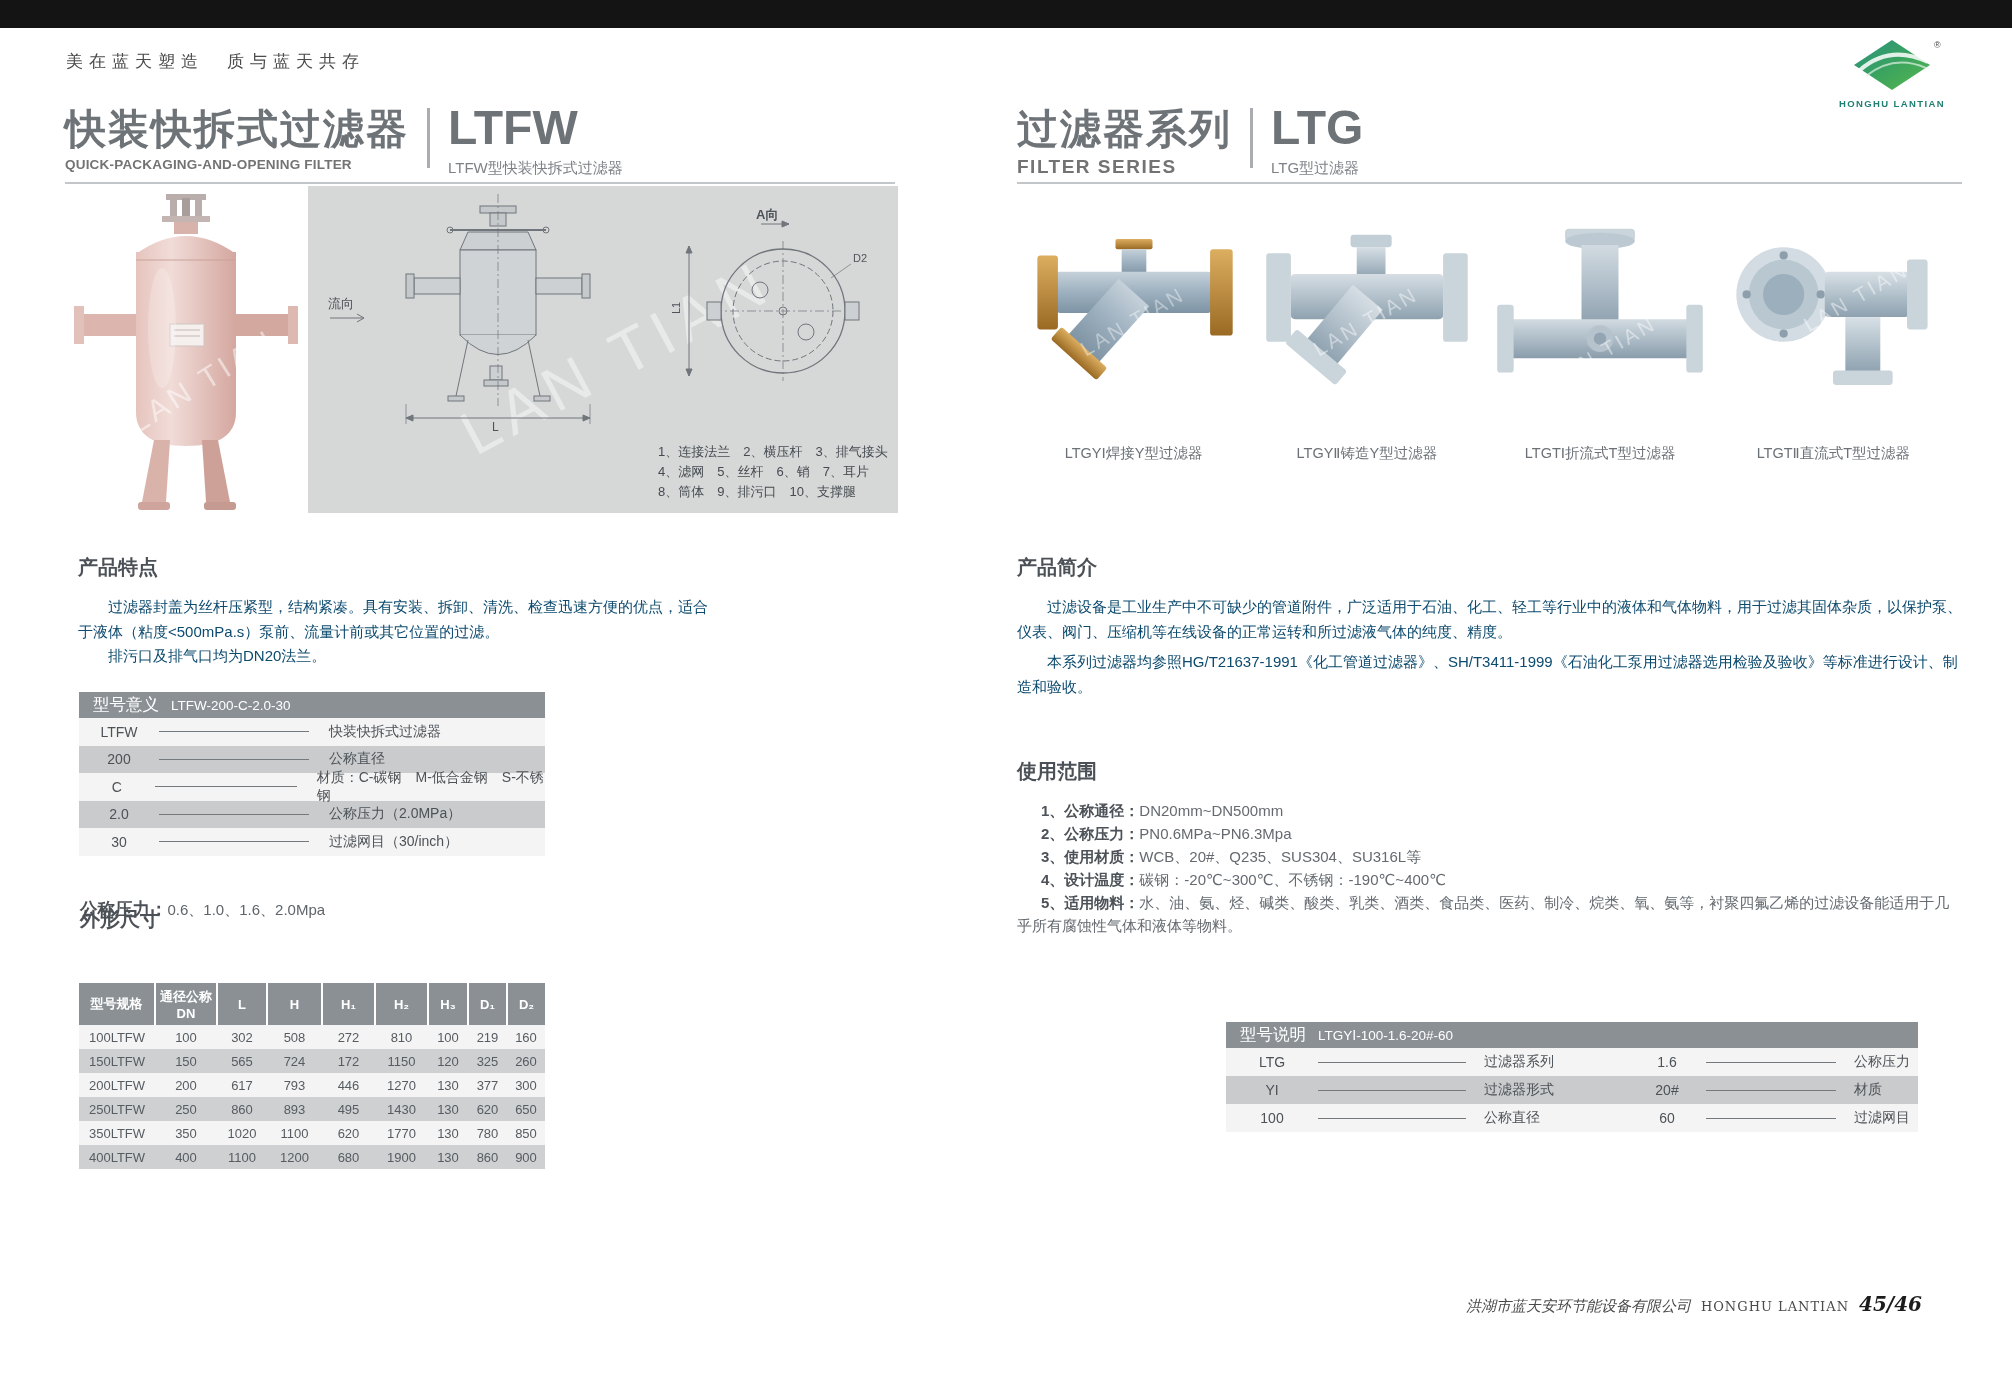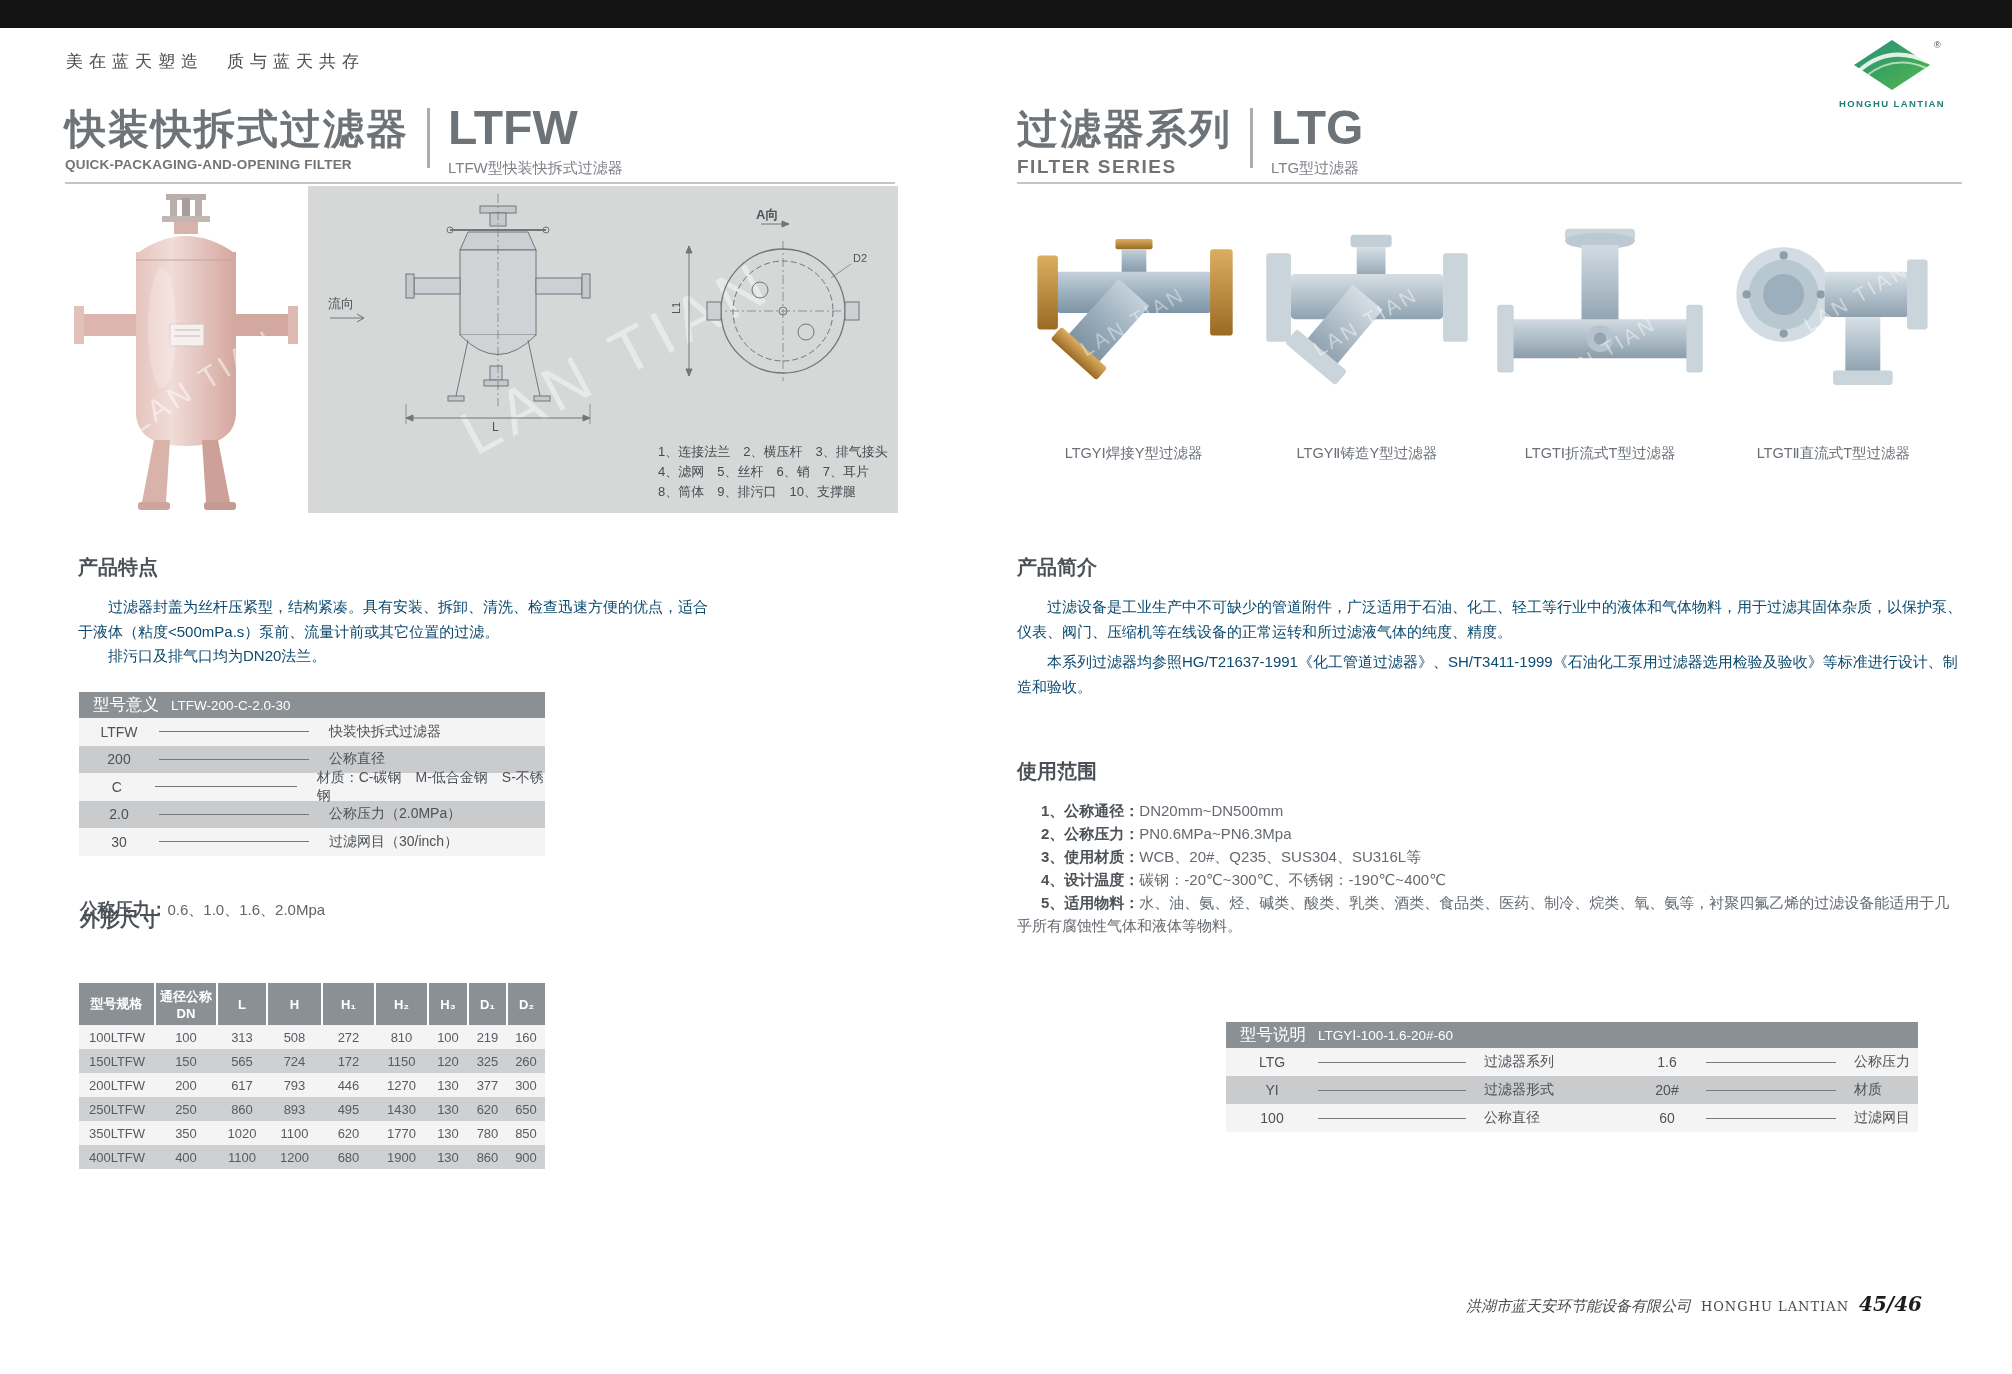--- a/index.html
+++ b/index.html
@@ -276,21 +276,21 @@
         <th>H₂</th>
         <th>H₃</th>
         <th>D₁</th>
         <th>D₂</th>
       </tr>
     </thead>
     <tbody>
       <tr>
         <td>100LTFW</td>
           <td>100</td>
-          <td>313</td>
+          <td>302</td>
           <td>508</td>
           <td>272</td>
           <td>810</td>
           <td>100</td>
           <td>219</td>
           <td>160</td>
       </tr>
       <tr>
         <td>150LTFW</td>
           <td>150</td>

